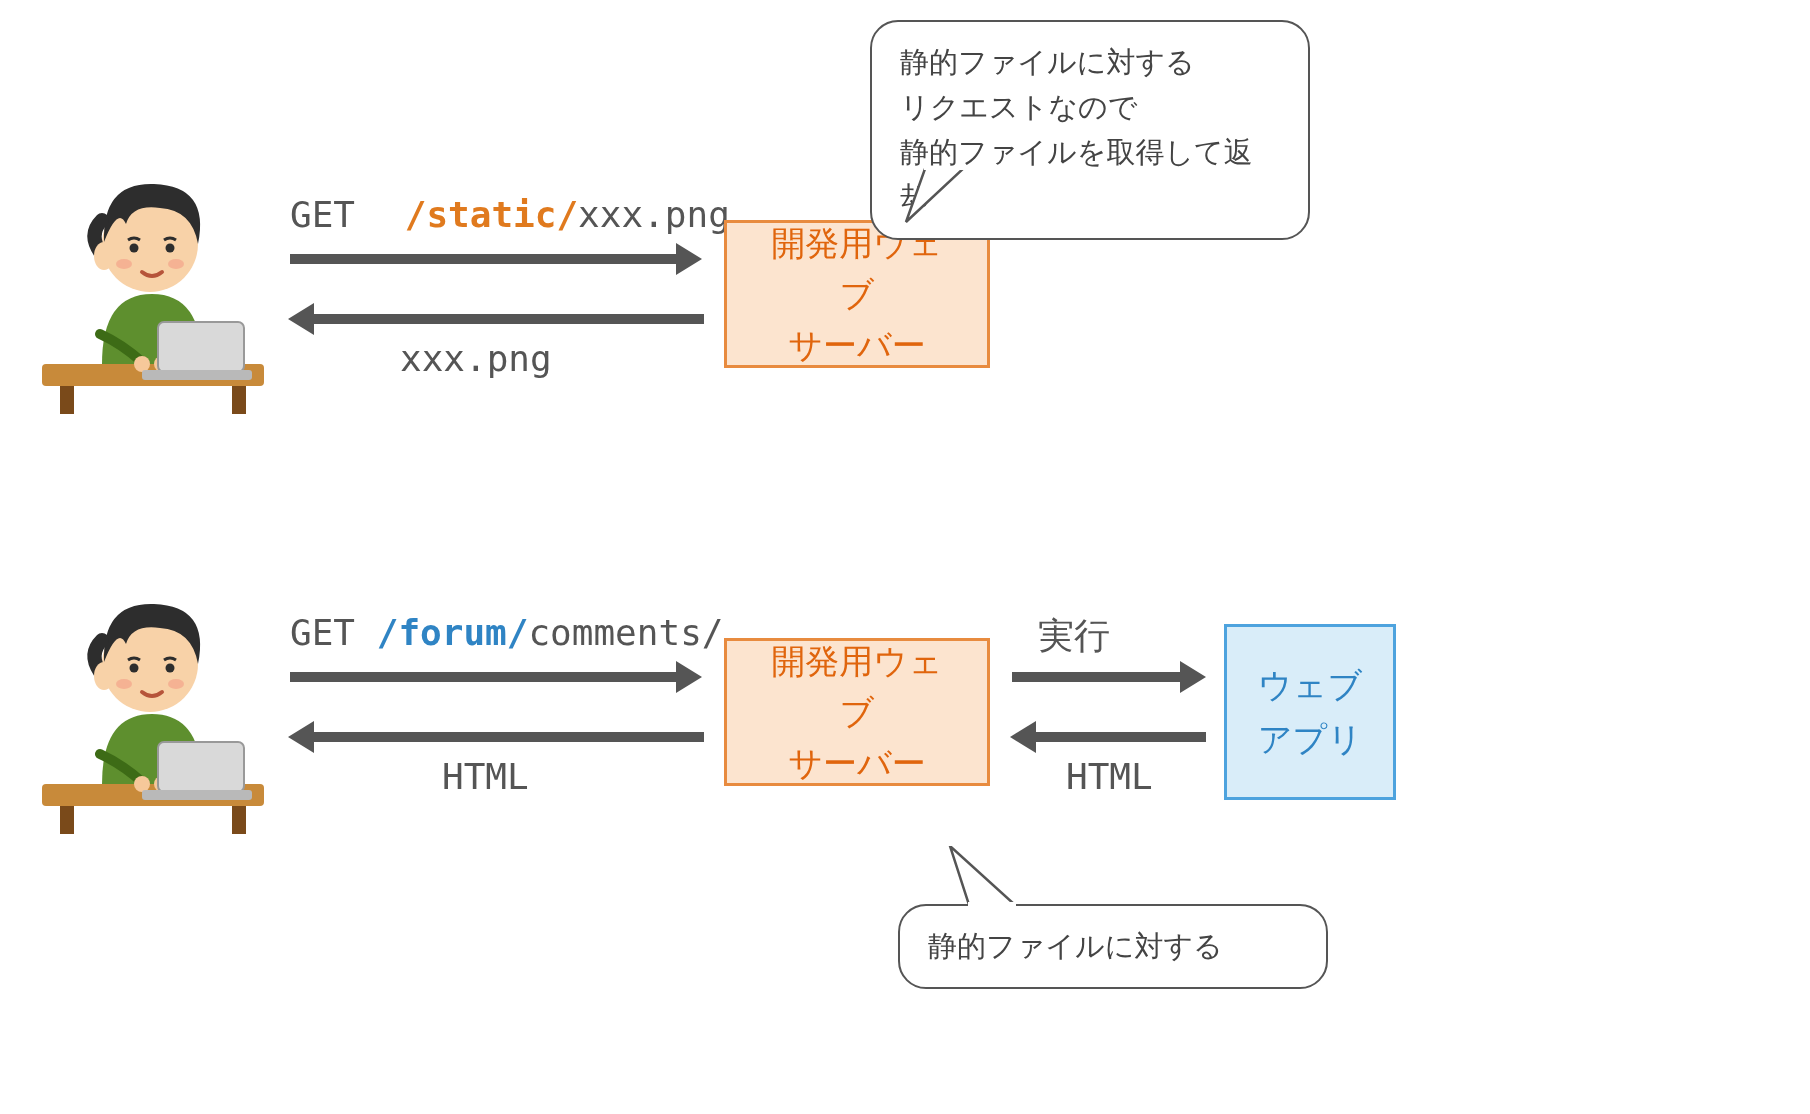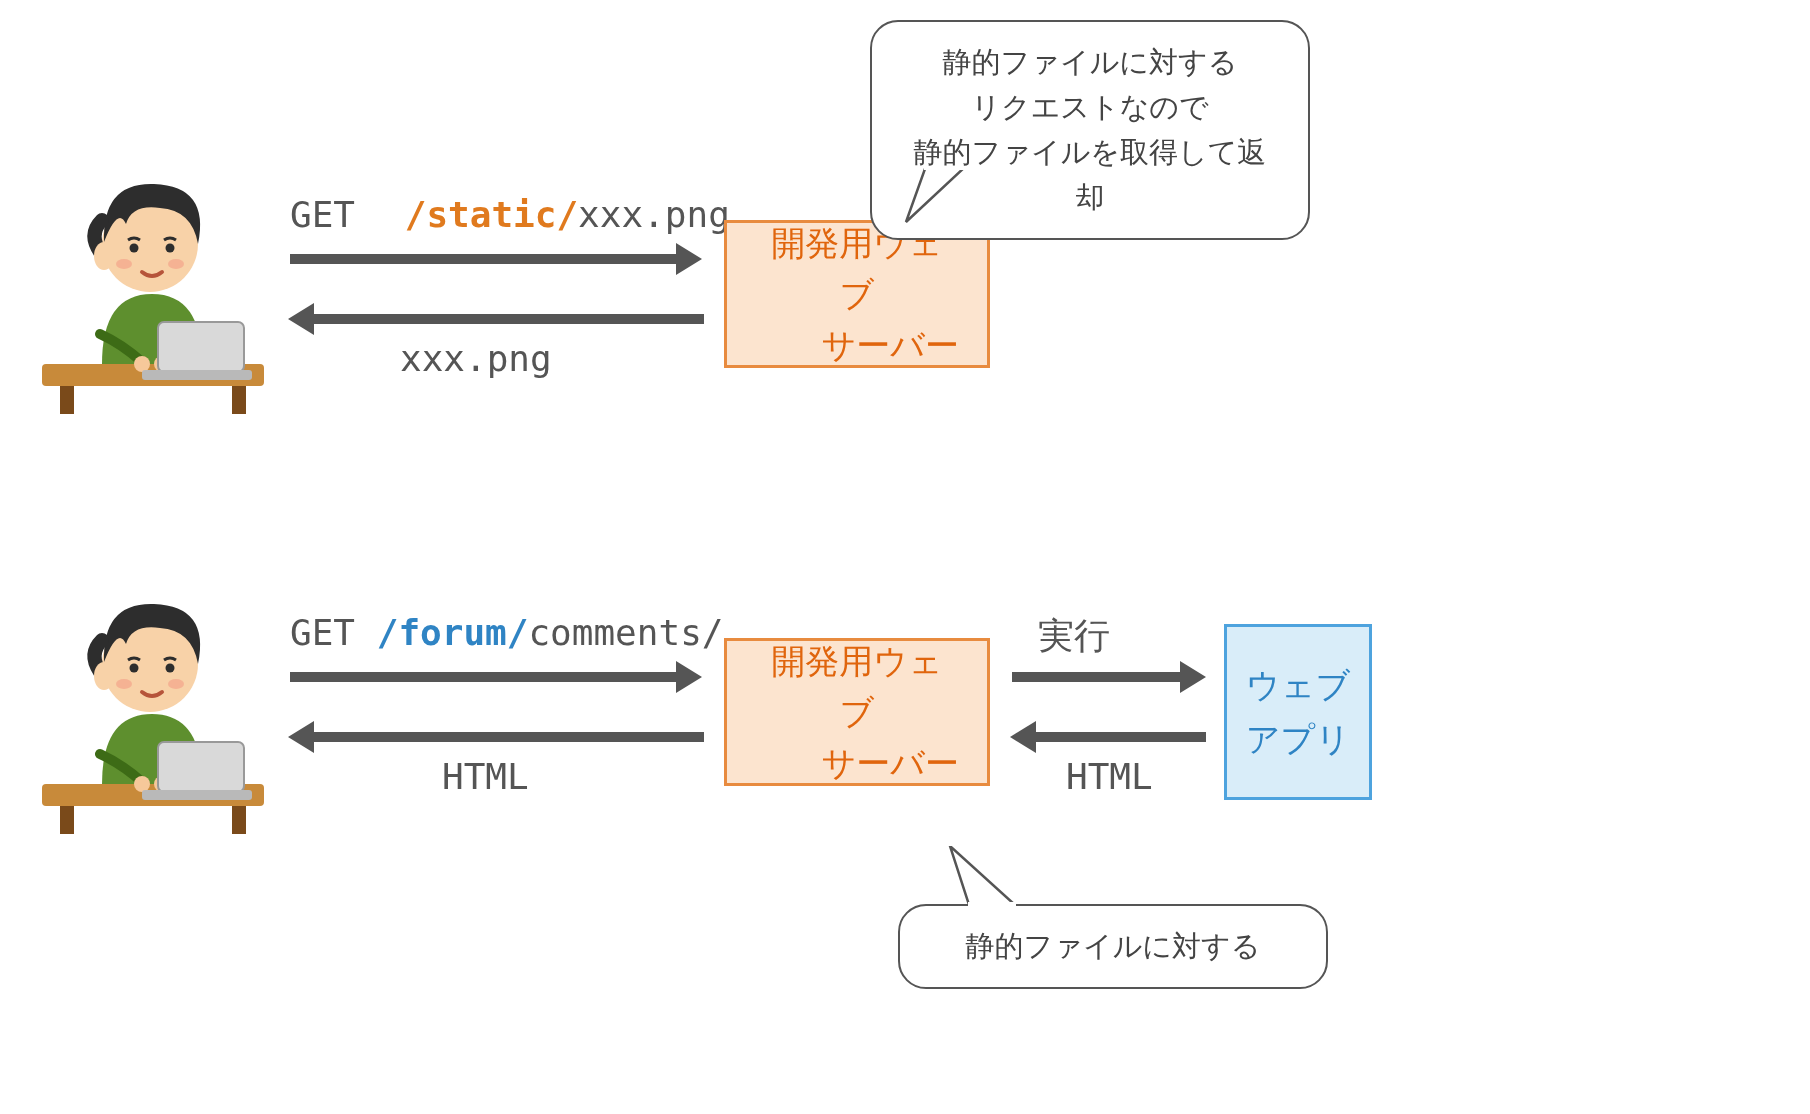--- a/index.html
+++ b/index.html
@@ -17,21 +17,21 @@
   .server-box {
     background: #fce4cf;
     border: 3px solid #e88b3f;
     color: #e0650d;
     font-size: 34px;
     text-align: center;
     line-height: 1.5;
     display: flex;
     flex-direction: column;
     justify-content: center;
-    align-items: flex-end;
+    align-items: center;
     padding: 20px 28px;
   }
   
   .app-box {
     background: #d9edf9;
     border: 3px solid #4ea3de;
     color: #2f84c4;
     font-size: 34px;
     text-align: center;
     line-height: 1.6;
@@ -41,21 +41,21 @@
     align-items: center;
   }
   
   .bubble {
     background: #fff;
     border: 2.5px solid #555;
     border-radius: 28px;
     color: #444;
     font-size: 29px;
     line-height: 1.55;
-    text-align: center;
+    text-align: left;
     padding: 18px 28px;
     position: absolute;
   }
   .bubble .line { display: block; }
 
   
   .arrow-line {
     position: absolute;
     height: 10px;
     background: #555;
@@ -186,21 +186,21 @@
 <div class="lbl abs" style="left:1038px; top:612px;">実行</div>
 
 <div class="arrow-line" style="left:1012px; top:672px; width:170px;"></div>
 <div class="arrow-head-right abs" style="left:1180px; top:661px;"></div>
 
 <div class="arrow-line" style="left:1034px; top:732px; width:172px;"></div>
 <div class="arrow-head-left abs" style="left:1010px; top:721px;"></div>
 
 <div class="lbl mono abs" style="left:1066px; top:756px;">HTML</div>
 
-<div class="app-box abs" style="left:1224px; top:624px; width:148px; height:176px;">
+<div class="app-box abs" style="left:1224px; top:624px; width:172px; height:176px;">
   <span>ウェブ</span>
   <span>アプリ</span>
 </div>
 
 <div class="bubble" style="left:898px; top:904px; width:430px;">
   <span class="line">静的ファイルに対する</span>
 </div>
 
 <svg class="abs" style="left:940px; top:846px;" width="80" height="64">
   <polygon points="10,0 74,58 30,62" fill="#fff" stroke="#555" stroke-width="2.5"></polygon>

